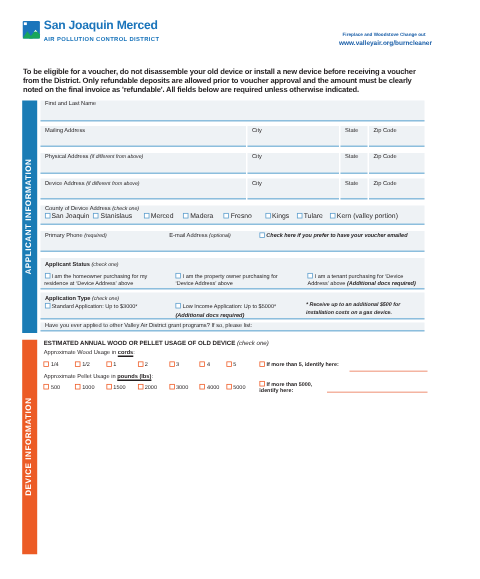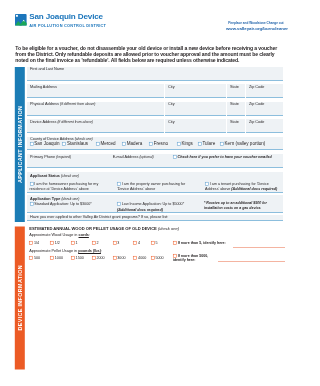--- a/index.html
+++ b/index.html
@@ -44,21 +44,21 @@
 
   <div class="hdr">
     <svg class="sjv-logo" viewBox="0 0 32 32">
       <rect x="0" y="0" width="32" height="32" rx="2.5" fill="#1b75bb"></rect>
       <rect x="2.5" y="2.5" width="5.5" height="5" fill="#fff"></rect>
       <path d="M0 32 L9 19 L19 32 Z" fill="#19a65a"></path>
       <path d="M12 32 L24 16 L32 25 L32 32 Z" fill="#19a65a"></path>
       <path d="M20.6 20.6 L24 16 L27.6 20.8 Q24 18.2 20.6 20.6 Z" fill="#fff"></path>
     </svg>
     <div class="sjv-txt">
-      <div class="sjv-name">San Joaquin Device</div>
+      <div class="sjv-name">San Joaquin Merced</div>
       <div class="sjv-sub">AIR POLLUTION CONTROL DISTRICT</div>
     </div>
     <div class="bc-logo">
       <div class="bc-tag">Fireplace and Woodstove Change out</div>
       <div class="bc-url">www.valleyair.org/burncleaner</div>
     </div>
   </div>
   <div class="intro">
     <div>To be eligible for a voucher, do not disassemble your old device or install a new device before receiving a voucher</div>
     <div>from the District. Only refundable deposits are allowed prior to voucher approval and the amount must be clearly</div>

